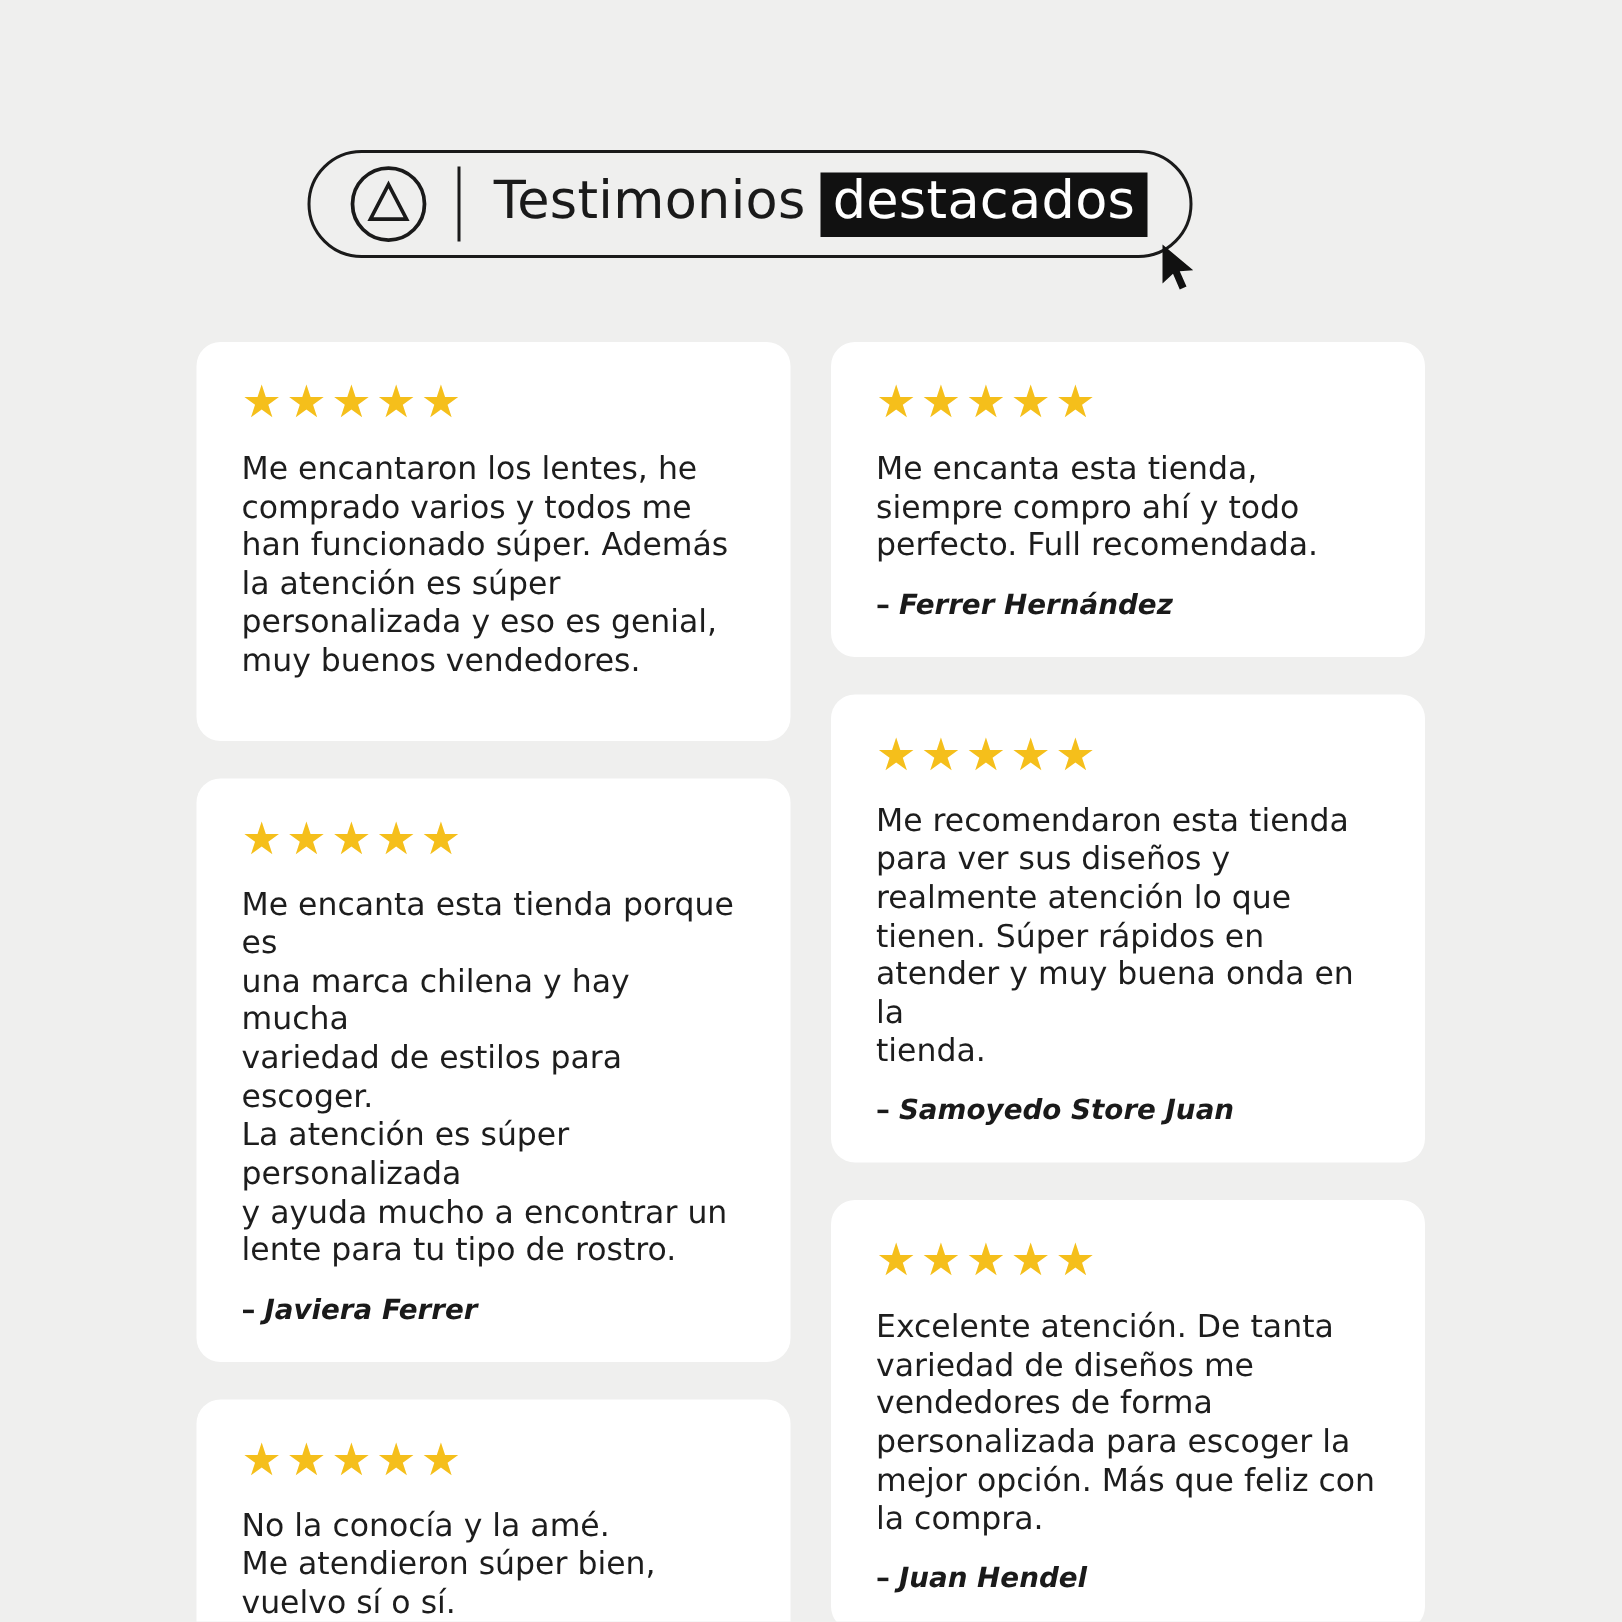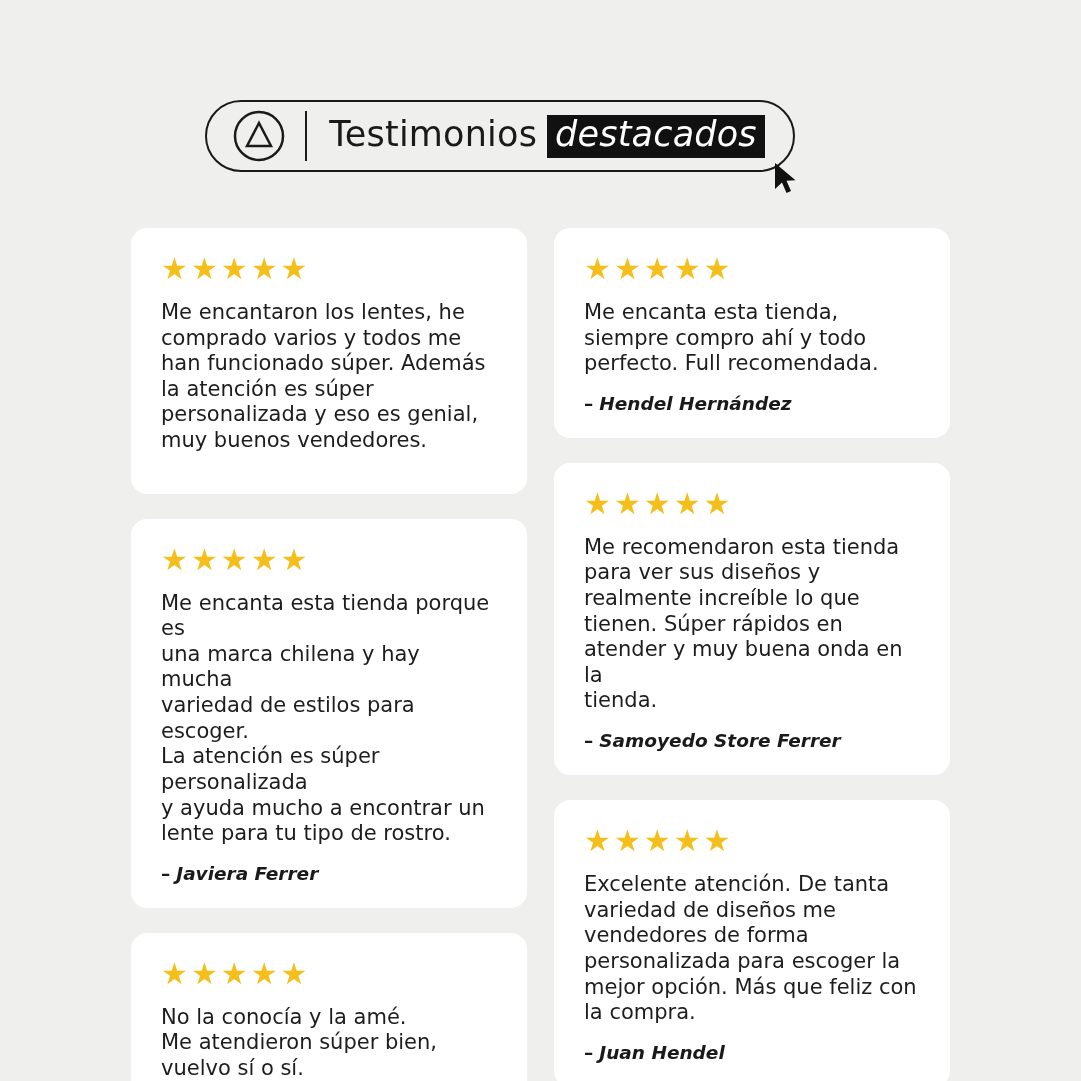--- a/index.html
+++ b/index.html
@@ -63,21 +63,20 @@
     align-items: baseline;
     gap: 10px;
     padding-right: 2px;
   }
   .header-title .hl {
     background: #111111;
     color: #ffffff;
     padding: 2px 8px 6px 8px;
     display: inline-block;
     line-height: 1.0;
-    font-style: italic;
   }
   .cursor {
     position: absolute;
     right: -6px;
     bottom: -26px;
     width: 26px;
     height: 34px;
   }
 
   
@@ -182,32 +181,32 @@
 
     </div>
 
     <div class="col col-right">
 
       <div class="card">
         <div class="stars">★★★★★</div>
         <p class="quote">Me encanta esta tienda,
 siempre compro ahí y todo
 perfecto. Full recomendada.</p>
-        <p class="author"><span class="dash">–</span><span>Hendel Hernández</span></p>
+        <p class="author"><span class="dash">–</span><span>Ferrer Hernández</span></p>
       </div>
 
       <div class="card">
         <div class="stars">★★★★★</div>
         <p class="quote">Me recomendaron esta tienda
 para ver sus diseños y
-realmente increíble lo que
+realmente atención lo que
 tienen. Súper rápidos en
 atender y muy buena onda en la
 tienda.</p>
-        <p class="author"><span class="dash">–</span><span>Samoyedo Store Ferrer</span></p>
+        <p class="author"><span class="dash">–</span><span>Samoyedo Store Juan</span></p>
       </div>
 
       <div class="card">
         <div class="stars">★★★★★</div>
         <p class="quote">Excelente atención. De tanta
 variedad de diseños me
 vendedores de forma
 personalizada para escoger la
 mejor opción. Más que feliz con
 la compra.</p>

